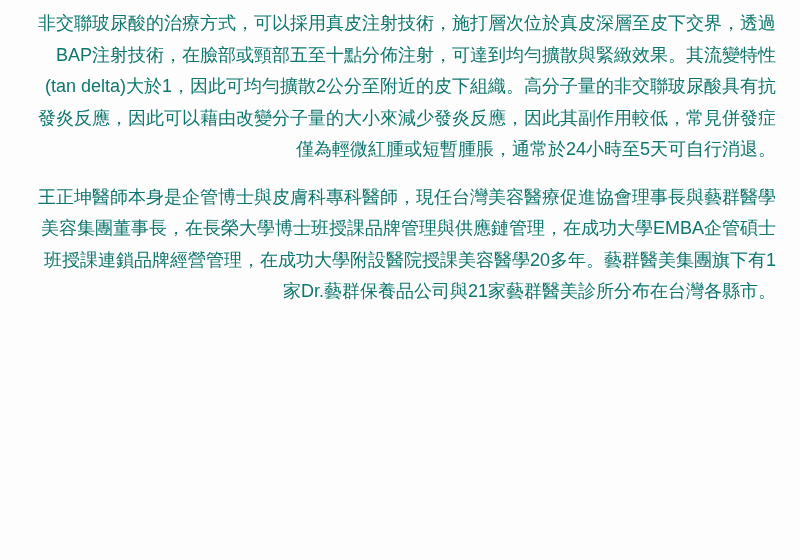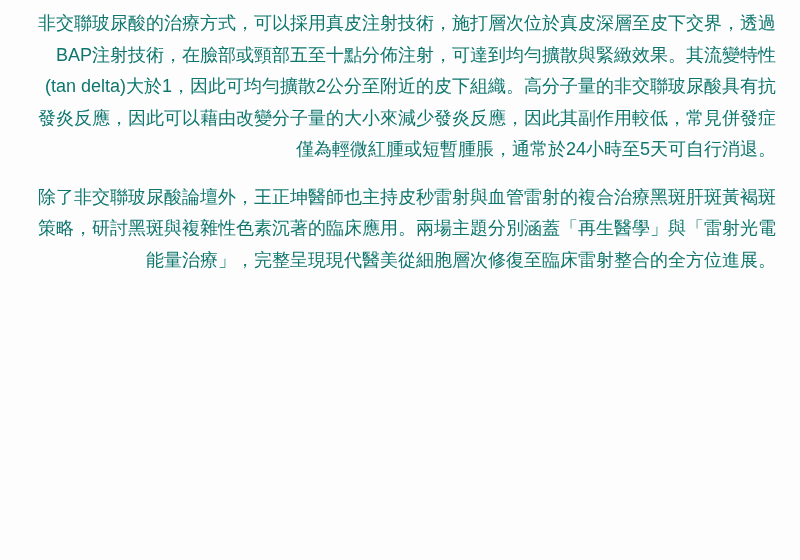--- a/index.html
+++ b/index.html
@@ -25,14 +25,14 @@
     text-align: right;
     word-break: break-word;
     letter-spacing: 0;
   }
 </style>
 </head>
 <body>
 
 <div class="article-body">
   <p class="article-paragraph">非交聯玻尿酸的治療方式，可以採用真皮注射技術，施打層次位於真皮深層至皮下交界，透過BAP注射技術，在臉部或頸部五至十點分佈注射，可達到均勻擴散與緊緻效果。其流變特性(tan delta)大於1，因此可均勻擴散2公分至附近的皮下組織。高分子量的非交聯玻尿酸具有抗發炎反應，因此可以藉由改變分子量的大小來減少發炎反應，因此其副作用較低，常見併發症僅為輕微紅腫或短暫腫脹，通常於24小時至5天可自行消退。</p>
-  <p class="article-paragraph">除了非交聯玻尿酸論壇外，王正坤醫師也主持皮秒雷射與血管雷射的複合治療黑斑肝斑黃褐斑策略，研討黑斑與複雜性色素沉著的臨床應用。兩場主題分別涵蓋「再生醫學」與「雷射光電能量治療」，完整呈現現代醫美從細胞層次修復至臨床雷射整合的全方位進展。</p>
+  <p class="article-paragraph">王正坤醫師本身是企管博士與皮膚科專科醫師，現任台灣美容醫療促進協會理事長與藝群醫學美容集團董事長，在長榮大學博士班授課品牌管理與供應鏈管理，在成功大學EMBA企管碩士班授課連鎖品牌經營管理，在成功大學附設醫院授課美容醫學20多年。藝群醫美集團旗下有1家Dr.藝群保養品公司與21家藝群醫美診所分布在台灣各縣市。</p>
 </div>
 
 </body></html>

